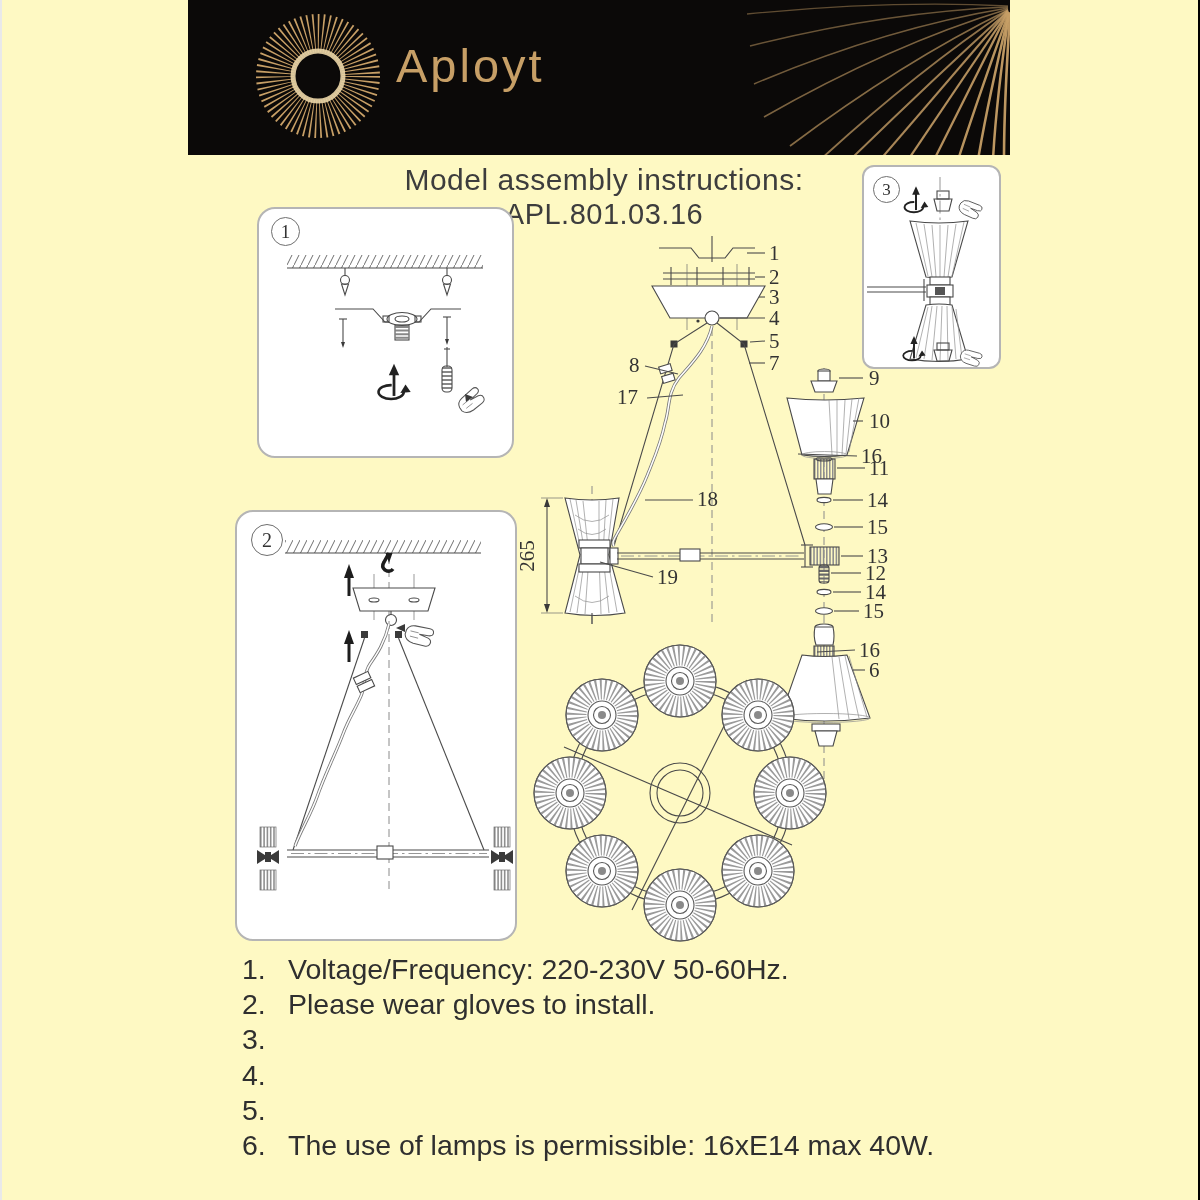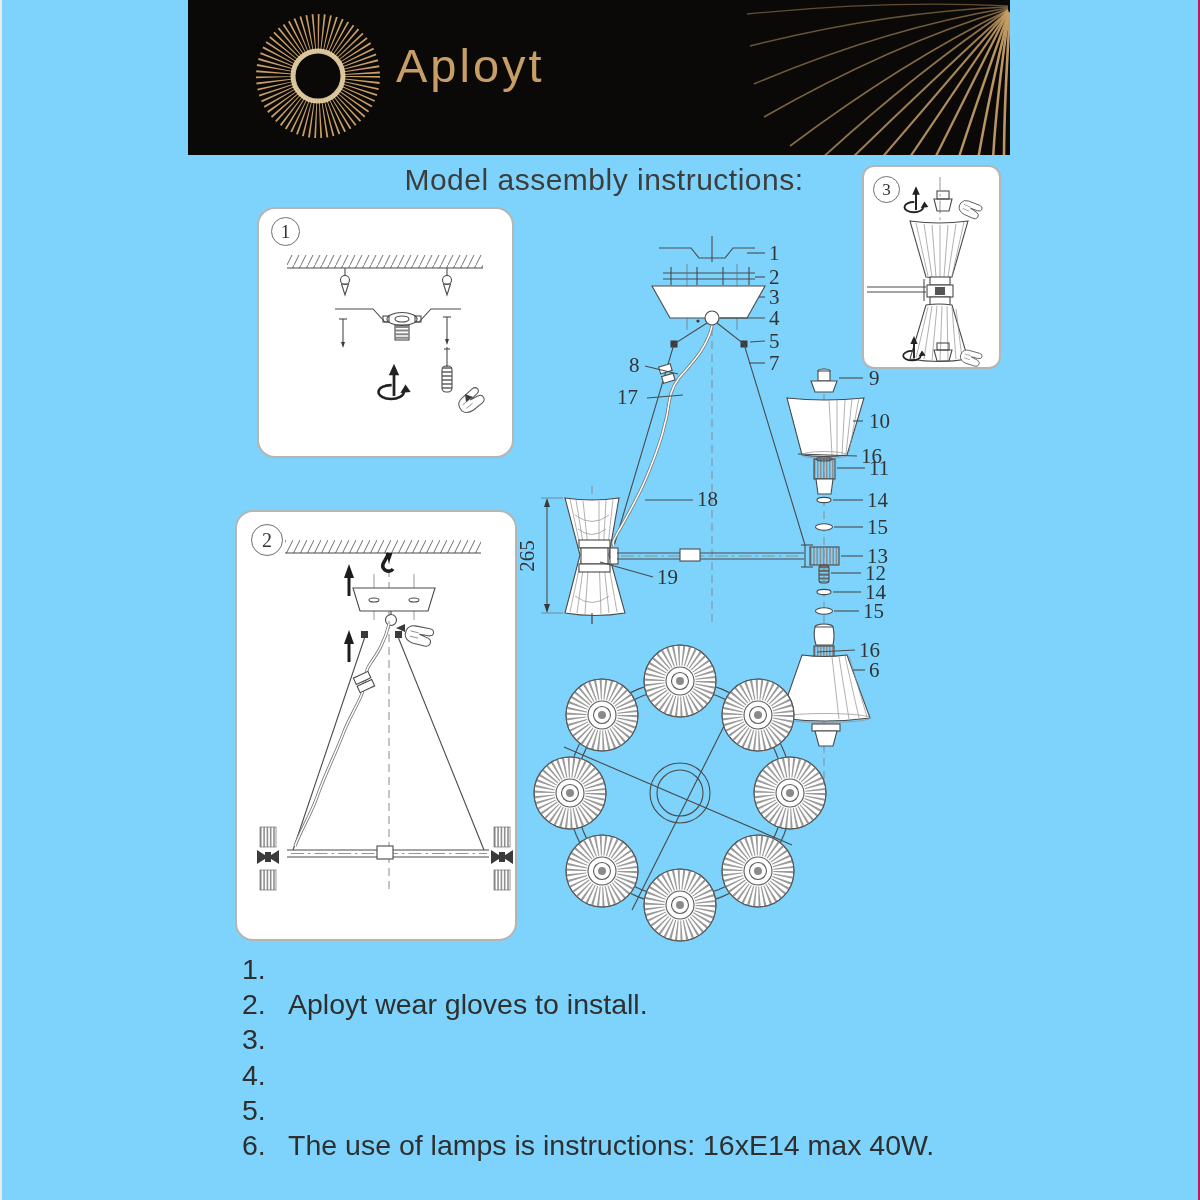--- a/index.html
+++ b/index.html
@@ -1,22 +1,22 @@
 <!DOCTYPE html>
 <html style="--banner_bg: #0b0908; --gold: #c79f66; --gold_light: #ecd7a9; --line: #4a4a4a; --text: #303030; --box_border: #b5b5b5;"><head>
 <meta charset="utf-8">
 <style>
   :root{
     --banner_bg:#0b0908; --gold:#c79f66; --gold_light:#ecd7a9;
     --line:#4a4a4a; --text:#303030; --box_border:#b5b5b5;
   }
   html,body{margin:0;padding:0;background:#fff;}
-  .page{position:relative;width:1200px;height:1200px;background:#7dd3fc;overflow:hidden;
+  .page{position:relative;width:1200px;height:1200px;background:#fef9c3;overflow:hidden;
         font-family:"Liberation Sans",sans-serif;color:var(--text);
-        border-left:2px solid #e9e9e9;border-right:2px solid #be185d;box-sizing:border-box;}
+        border-left:2px solid #e9e9e9;border-right:2px solid #000000;box-sizing:border-box;}
   .banner{position:absolute;left:186px;top:0;width:822px;height:155px;background:var(--banner_bg);overflow:hidden;}
   .brand{position:absolute;left:208px;top:38px;font-size:47px;letter-spacing:3px;color:var(--gold);font-weight:400;}
   .title1{position:absolute;left:302px;top:163px;width:600px;text-align:center;font-size:30px;color:#3d3d3d;letter-spacing:.5px;}
   .title2{position:absolute;left:302px;top:198px;width:600px;text-align:center;font-size:29px;color:#3d3d3d;letter-spacing:.5px;}
   .box{position:absolute;border:2px solid var(--box_border);border-radius:18px;background:#fff;}
   .badge{position:absolute;border:1.6px solid #6f6f6f;border-radius:50%;display:flex;align-items:center;justify-content:center;
          font-family:"Liberation Serif",serif;color:#333;background:#fff;}
   .list{position:absolute;left:240px;top:952px;width:770px;}
   .li{display:flex;font-size:28.5px;line-height:35.2px;color:#2f2f2f;}
   .li .num{width:46px;flex:none;}
@@ -82,20 +82,21 @@
         <path d="M318,12 Q276,96 244,160" stroke-width="2.3" opacity=".9"></path>
         <path d="M319,12 Q288,98 268,160" stroke-width="2.4" opacity=".92"></path>
         <path d="M319,13 Q298,100 288,160" stroke-width="2.5" opacity=".94"></path>
         <path d="M319,13 Q306,102 303,160" stroke-width="2.5" opacity=".95"></path>
         <path d="M320,14 Q314,104 314,160" stroke-width="2.6" opacity=".95"></path>
       </g>
     </svg>
   </div>
 
   <div class="title1">Model assembly instructions:</div>
+  <div class="title2">APL.801.03.16</div>
 
   <div class="box" style="left:255px;top:207px;width:253px;height:247px;">
     <div class="badge" style="left:12px;top:8px;width:27px;height:27px;font-size:19px;">
       <span>1</span>
     </div>
     <svg width="253" height="247" viewBox="0 0 253 247">
       <rect x="28" y="46" width="196" height="13" fill="url(#hatch)"></rect>
       <line x1="28" y1="59" x2="224" y2="59" class="ln"></line>
       <g>
         <line x1="86" y1="59" x2="86" y2="67" class="ln"></line>
@@ -428,33 +429,34 @@
       <text class="lb" x="348" y="371">14</text>
       <text class="lb" x="346" y="390">15</text>
       <text class="lb" x="342" y="429">16</text>
       <text class="lb" x="352" y="449">6</text>
     </g>
   </svg>
 
   <div class="list">
     <div class="li">
       <span class="num">1.</span>
+      <span>Voltage/Frequency: 220-230V 50-60Hz.</span>
     </div>
     <div class="li">
       <span class="num">2.</span>
-      <span>Aployt wear gloves to install.</span>
+      <span>Please wear gloves to install.</span>
     </div>
     <div class="li">
       <span class="num">3.</span>
     </div>
     <div class="li">
       <span class="num">4.</span>
     </div>
     <div class="li">
       <span class="num">5.</span>
     </div>
     <div class="li">
       <span class="num">6.</span>
-      <span>The use of lamps is instructions: 16xE14 max 40W.</span>
+      <span>The use of lamps is permissible: 16xE14 max 40W.</span>
     </div>
   </div>
 
 </div>
 
 </body></html>

